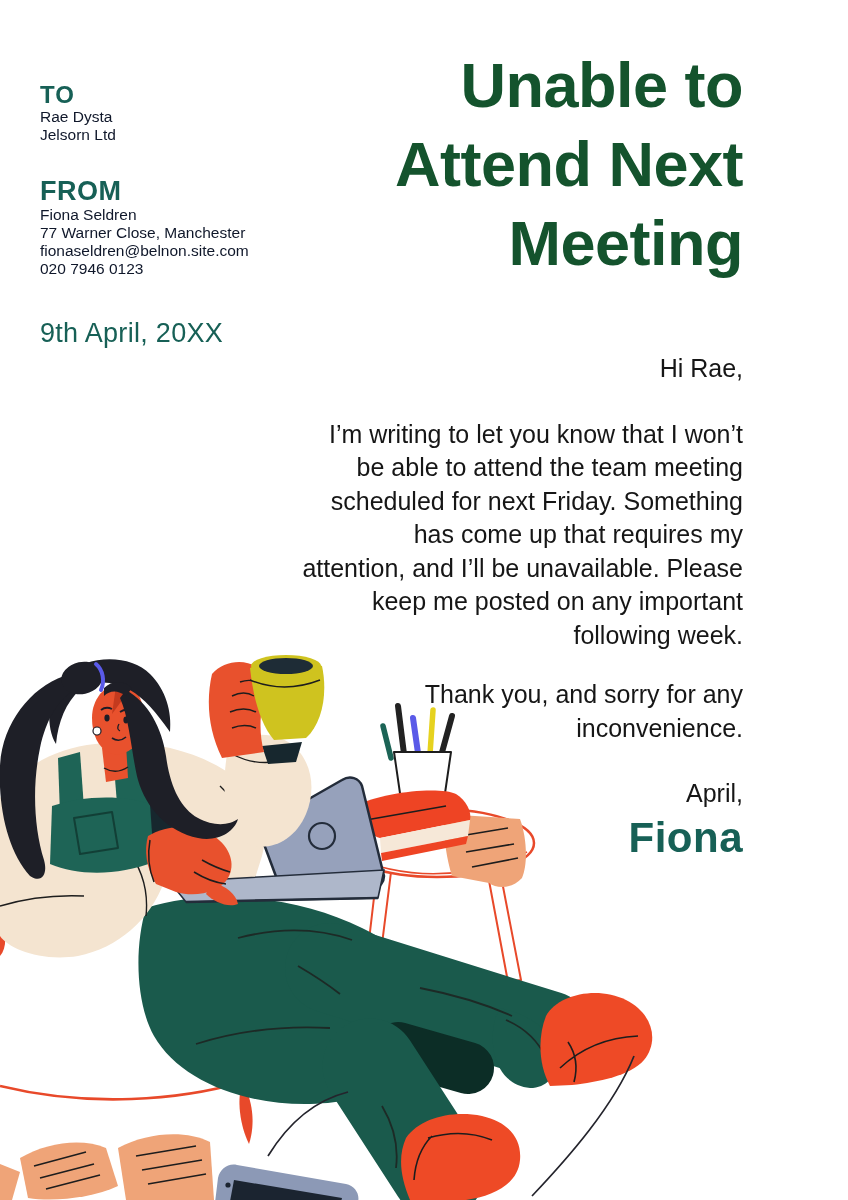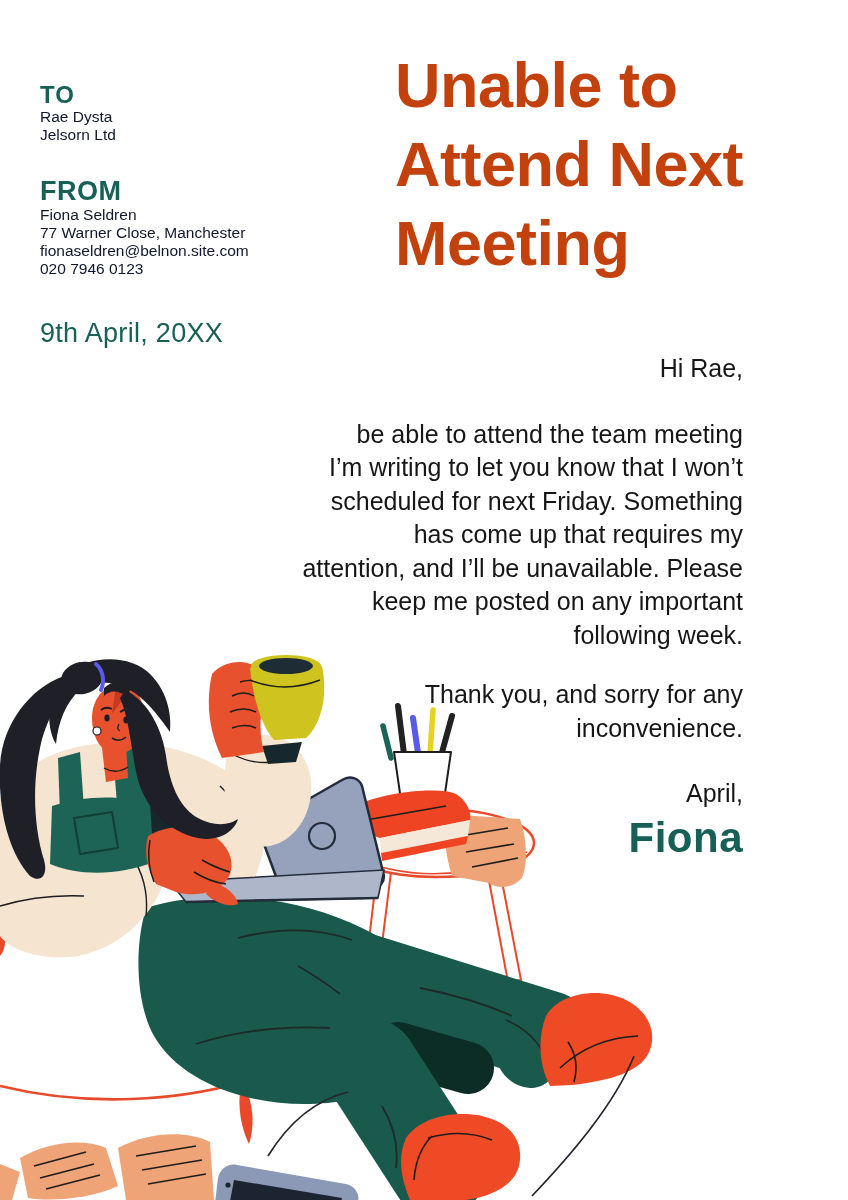--- a/index.html
+++ b/index.html
@@ -17,22 +17,22 @@
   .to-label{font-size:24px;line-height:26px;}
   .from-label{font-size:27px;line-height:30px;letter-spacing:0.5px;}
   .muted-lines{margin-top:0;color:#0f172a;font-size:15.5px;line-height:18px;}
   .date{
     position:absolute;left:40px;top:318px;
     color:#176056;font-size:27px;font-weight:500;letter-spacing:0.3px;
   }
   
   .title{
     position:absolute;right:43px;top:46px;
-    text-align:left;
-    color:#c2410c;font-size:63px;font-weight:800;line-height:79px;
+    text-align:right;
+    color:#14532d;font-size:63px;font-weight:800;line-height:79px;
     letter-spacing:-0.5px;
     white-space:nowrap;
   }
   
   .body-col{
     position:absolute;right:43px;top:352px;
     text-align:right;color:#161616;
     font-size:25px;line-height:33.5px;
     white-space:nowrap;
   }
@@ -73,22 +73,22 @@
 
   <div class="title">
     <div>Unable to</div>
     <div>Attend Next</div>
     <div>Meeting</div>
   </div>
 
   <div class="body-col">
     <div>Hi Rae,</div>
     <div class="para">
+      <div>I’m writing to let you know that I won’t</div>
       <div>be able to attend the team meeting</div>
-      <div>I’m writing to let you know that I won’t</div>
       <div>scheduled for next Friday. Something</div>
       <div>has come up that requires my</div>
       <div>attention, and I’ll be unavailable. Please</div>
       <div>keep me posted on any important</div>
       <div>following week.</div>
     </div>
     <div class="thanks">
       <div>Thank you, and sorry for any</div>
       <div>inconvenience.</div>
     </div>

